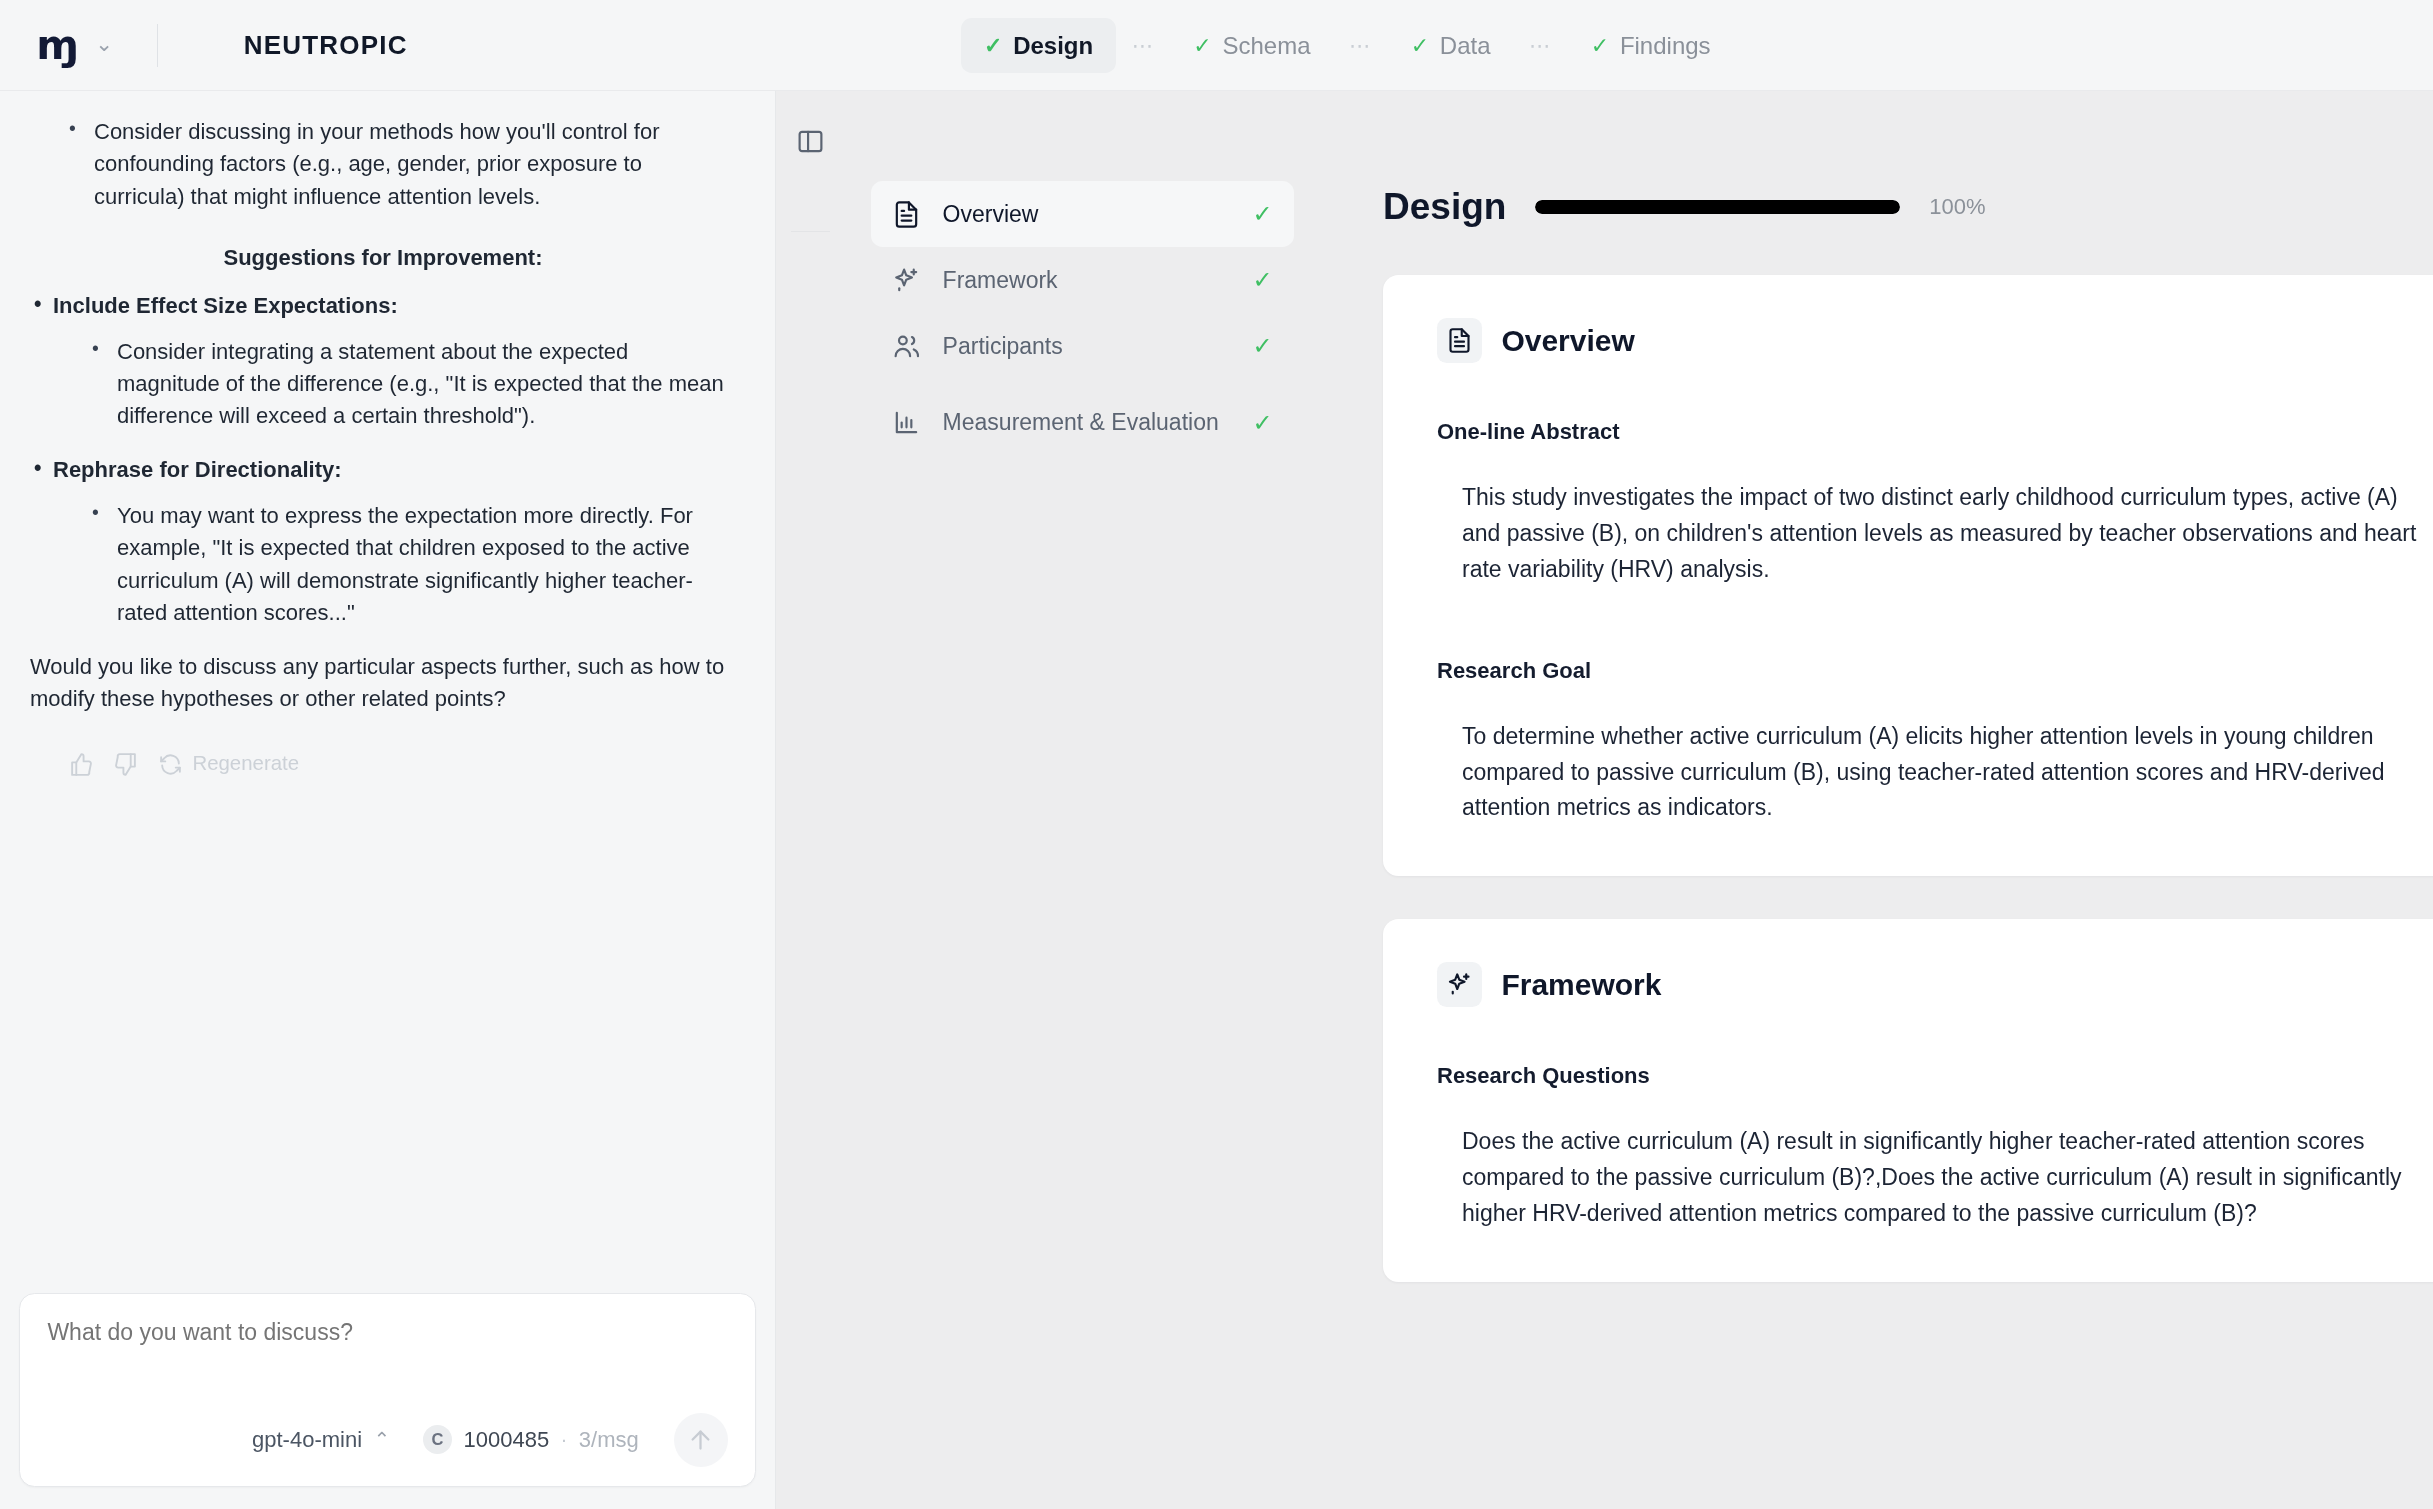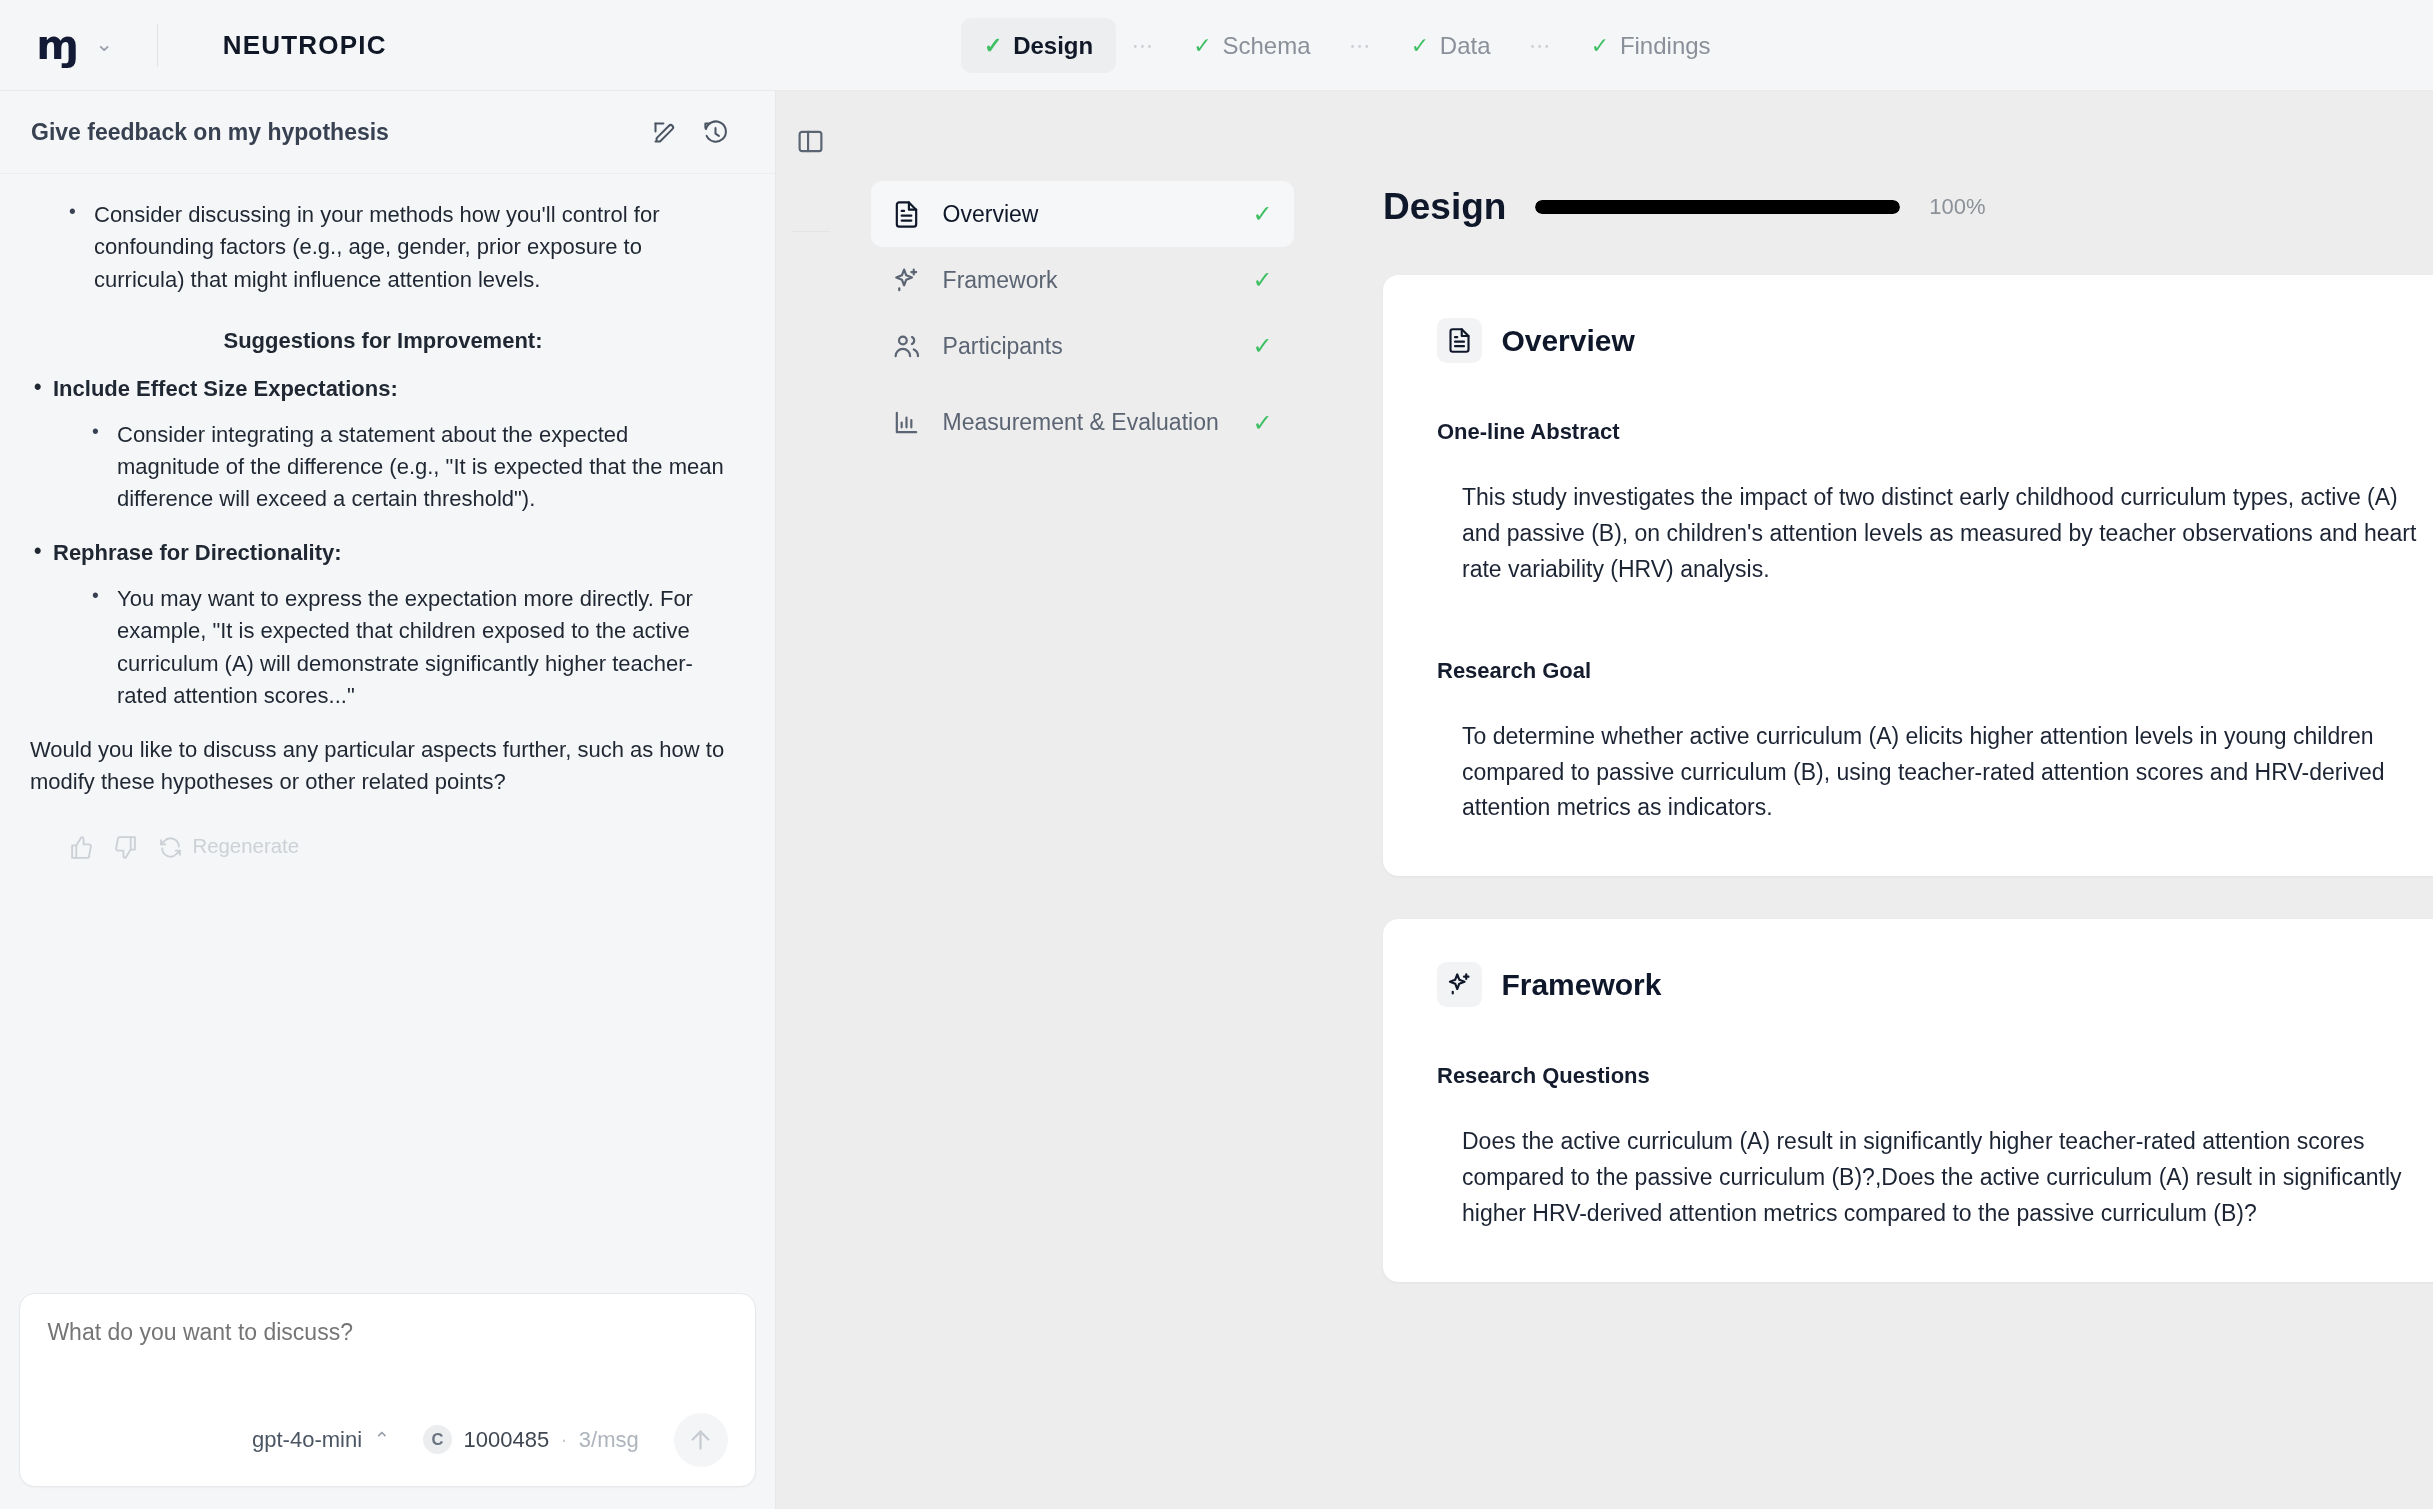--- a/index.html
+++ b/index.html
@@ -24,21 +24,21 @@
   .brand-block { display: flex; align-items: center; padding-left: 41px; gap: 21.3px; }
   .logo-mark {
     width: 33px; height: 39px;
     display: flex; align-items: center; justify-content: center;
     font-size: 41px; line-height: 1; color: #131a36; font-weight: 700;
     font-family: "DejaVu Sans", sans-serif;
   }
   .chev-down { color: #9aa2ad; font-size: 21.3px; line-height: 1; }
   .brand-divider { width: 1px; height: 43px; background: #dfe2e6; margin-left: 23px; }
   .brand-name {
-    margin-left: 43px; font-size: 26px; font-weight: 700;
+    margin-left: 64px; font-size: 26px; font-weight: 700;
     letter-spacing: 1.2px; color: #101828;
   }
 
   .steps {
     position: absolute; left: 961px; top: 0; height: 91px;
     display: flex; align-items: center; gap: 0;
   }
   .step {
     display: flex; align-items: center; gap: 10.7px;
     font-size: 24px; color: #8a9099; font-weight: 400;
@@ -257,37 +257,20 @@
       <div class="step">
         <span class="tick">✓</span>
         <span>Findings</span>
       </div>
     </div>
   </div>
 
   <div class="body-row">
 
     <div class="chat-panel">
-      <div class="chat-head">
-        <div class="chat-title">Give feedback on my hypothesis</div>
-        <div class="head-icon">
-          <svg viewBox="0 0 24 24" fill="none" stroke="currentColor" stroke-width="1.8" stroke-linecap="round" stroke-linejoin="round">
-            <path d="M4 20h4L19 9a2 2 0 0 0-3-3L5 17v3z"></path>
-              <path d="M4 4h7"></path>
-              <path d="M4 4v7"></path>
-          </svg>
-        </div>
-        <div class="head-icon">
-          <svg viewBox="0 0 24 24" fill="none" stroke="currentColor" stroke-width="1.8" stroke-linecap="round" stroke-linejoin="round">
-            <path d="M3 8V4h4"></path>
-              <path d="M3.5 9a9 9 0 1 1 .6 6"></path>
-              <path d="M12 8v5l3 2"></path>
-          </svg>
-        </div>
-      </div>
 
       <div class="chat-scroll">
         <div class="msg-body">
 
           <ul class="nested-only">
             <li>Consider discussing in your methods how you'll control for confounding factors (e.g., age, gender, prior exposure to curricula) that might influence attention levels.</li>
           </ul>
 
           <div class="strongline">Suggestions for Improvement:</div>
 

